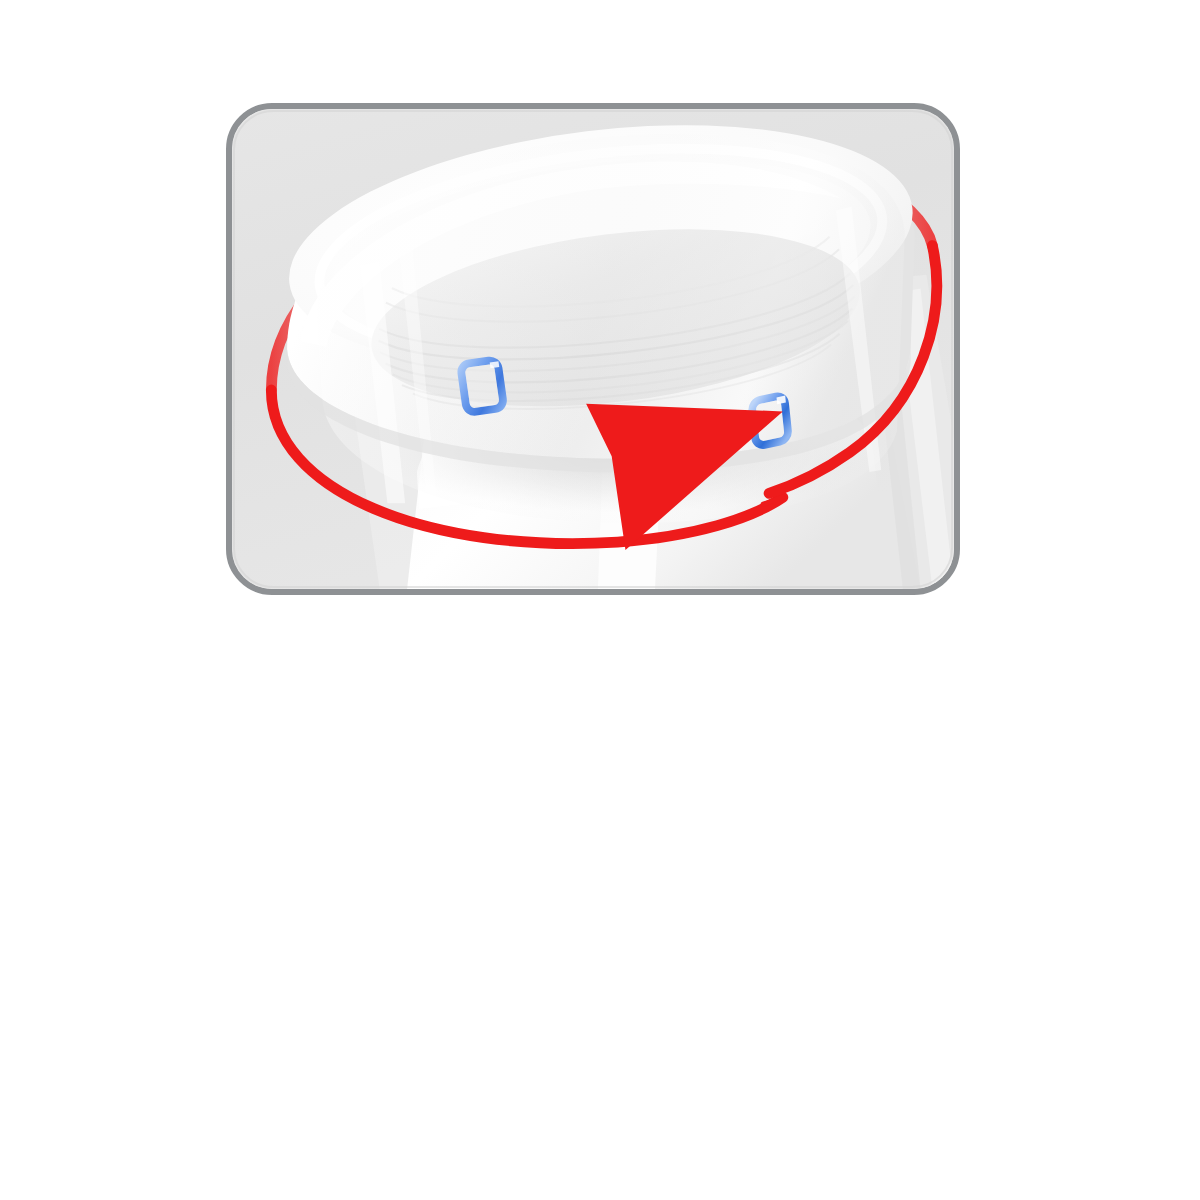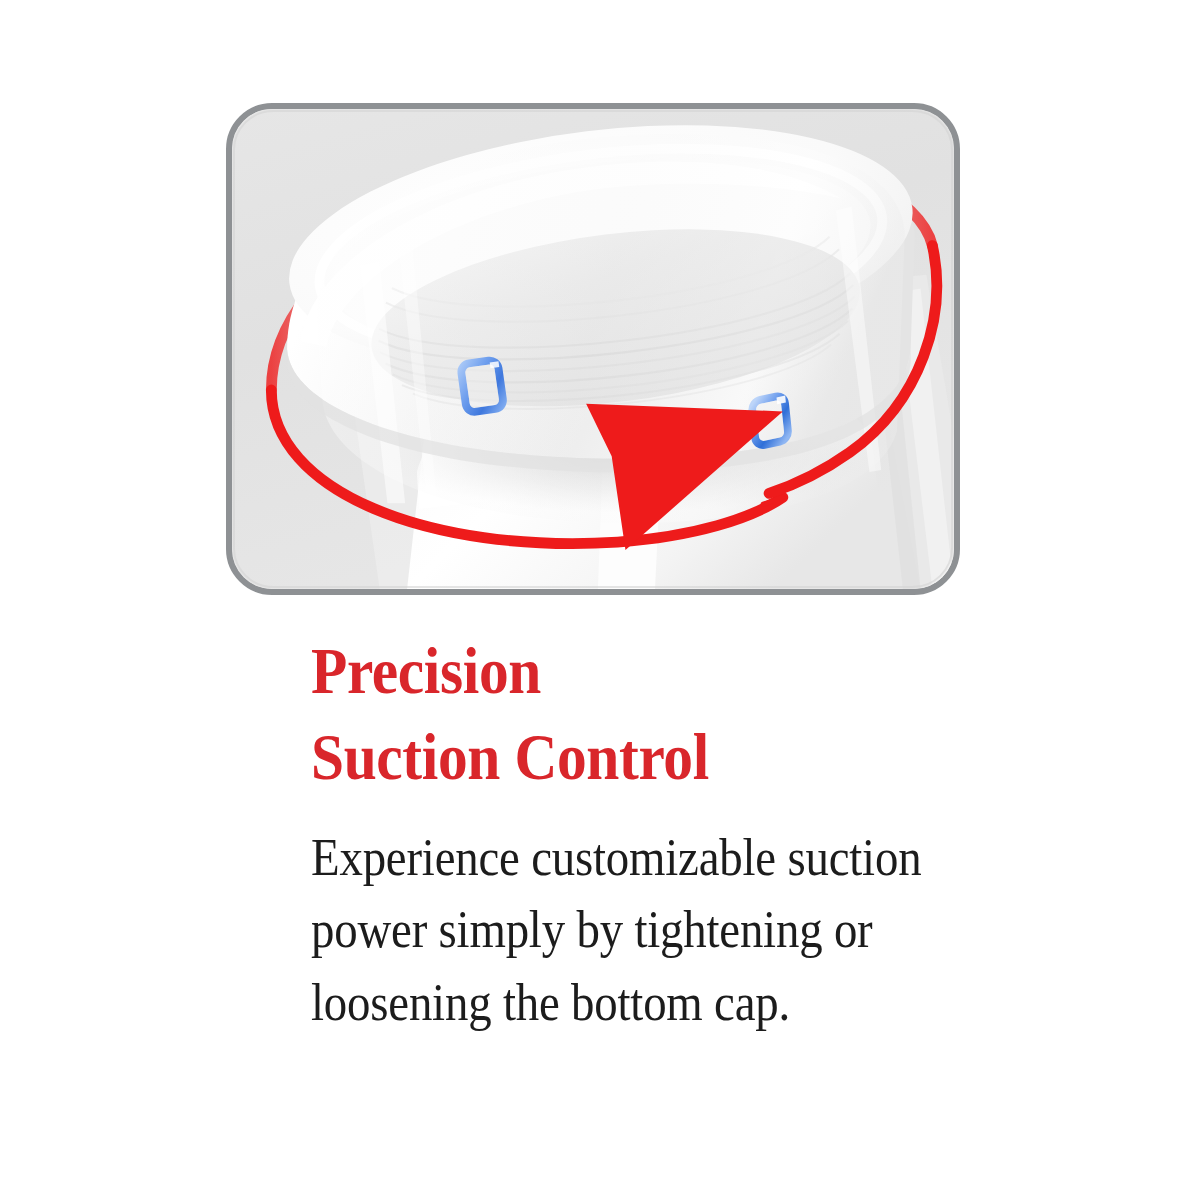--- a/index.html
+++ b/index.html
@@ -278,19 +278,14 @@
         <g>
           <path d="M 360 302 L 560 310 L 400 452 L 386 356 Z" fill="#ee1b1b"></path>
         </g>
 
       </g>
 
       <rect x="2" y="2" width="730" height="488" rx="40" ry="40" fill="none" stroke="#d4d4d4" stroke-width="2" opacity="0.6"></rect>
     </svg>
   </div>
 
-  <div id="text-block">
-    <h1 id="headline">Precision
-Suction Control</h1>
-    <p id="description">Experience customizable suction power simply by tightening or loosening the bottom cap.</p>
-  </div>
 
 </div>
 
 </body></html>

